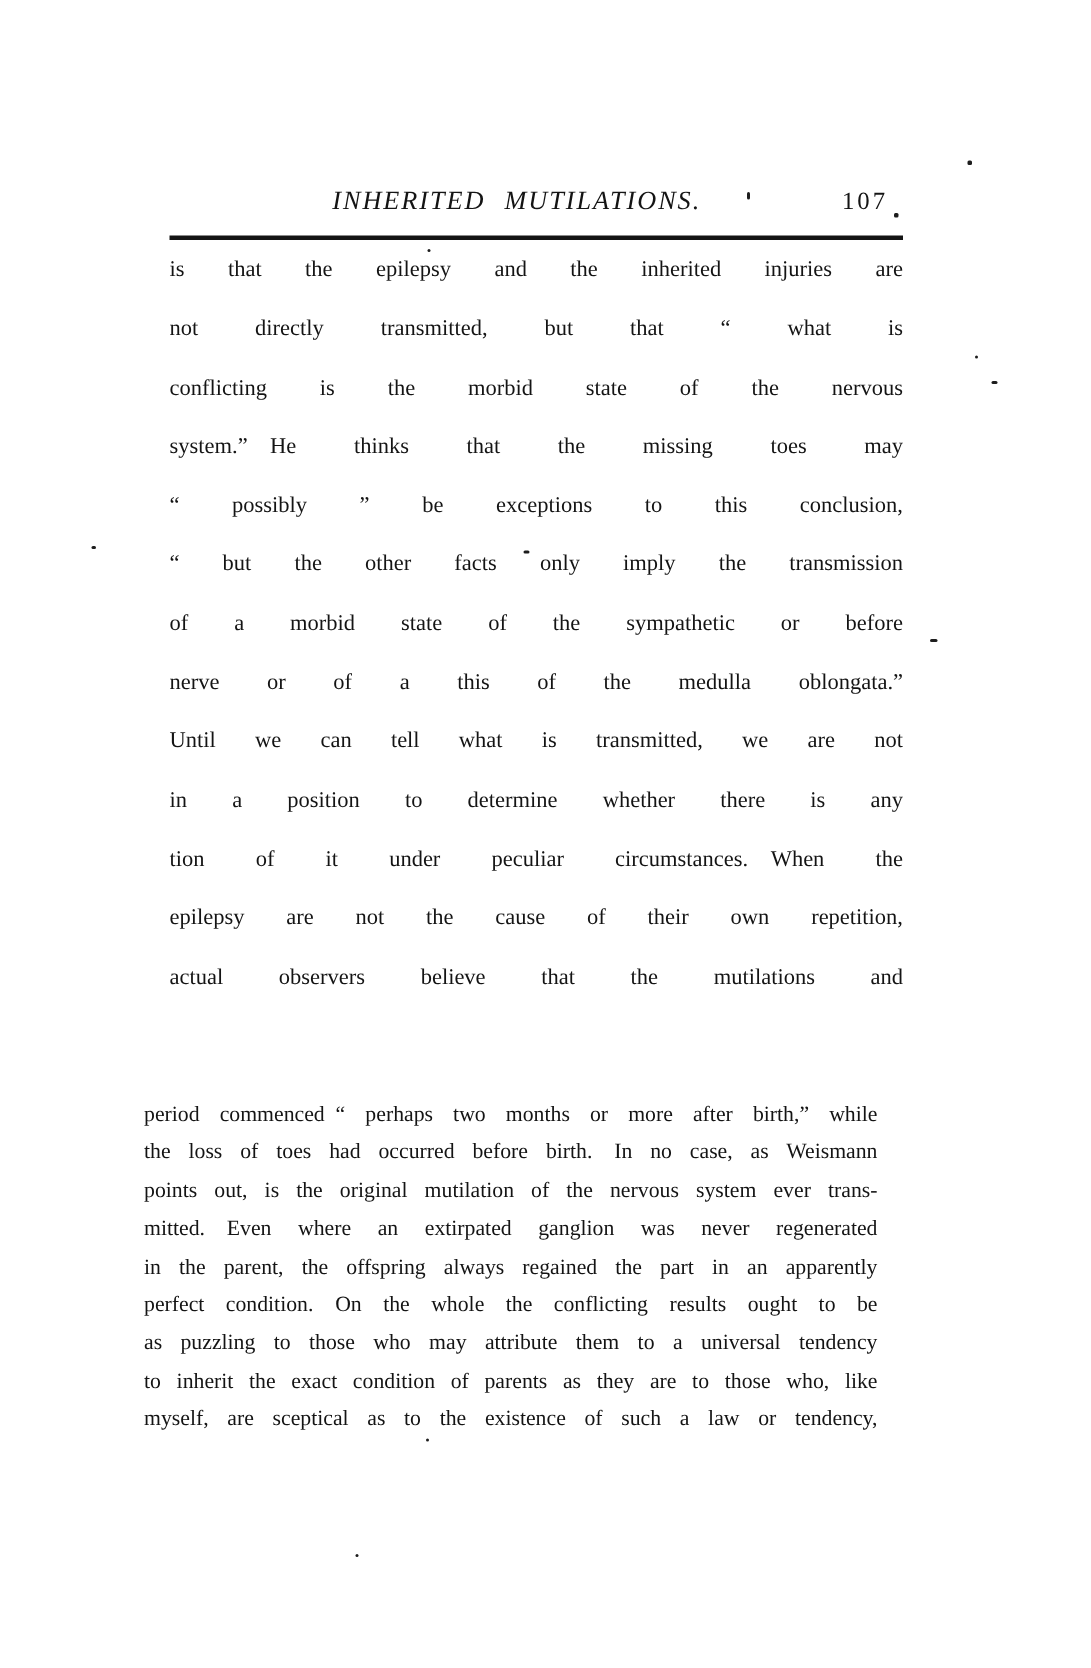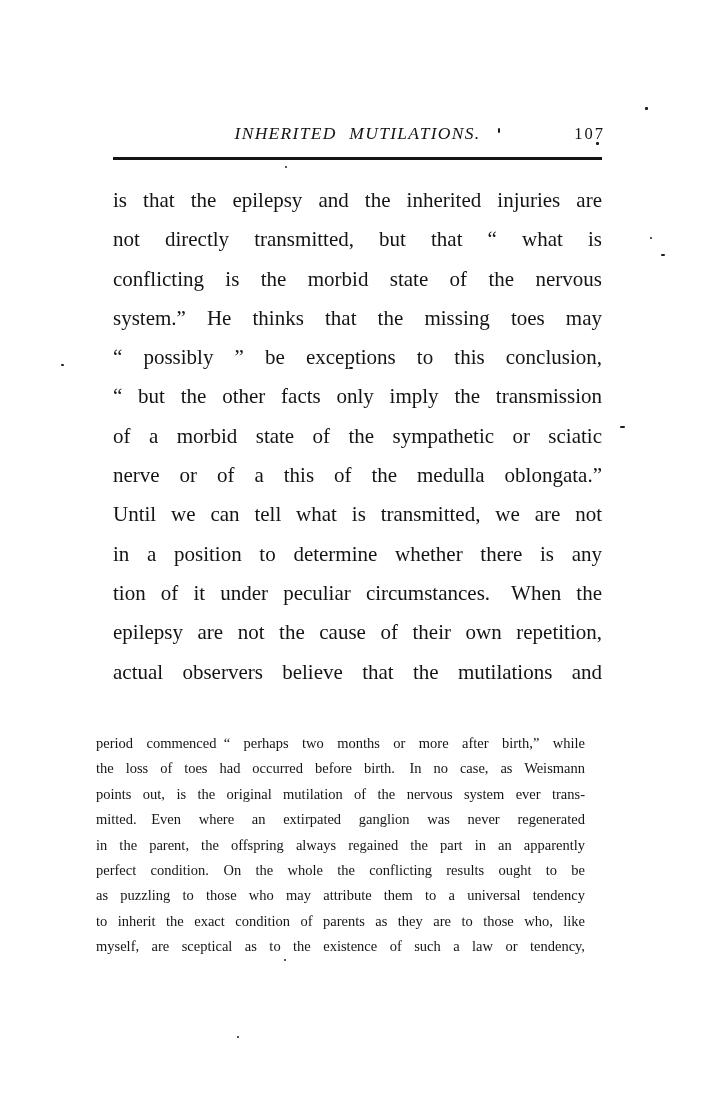--- a/index.html
+++ b/index.html
@@ -5,30 +5,30 @@
   html, body { margin: 0; padding: 0; }
   body {
     width: 727px; height: 1112px;
     background: var(--paper, #ffffff);
     font-family: "Liberation Serif", "DejaVu Serif", serif;
     color: var(--ink, #141414);
   }
   .page { position: relative; width: 727px; height: 1112px; overflow: hidden; background: var(--paper, #ffffff); }
 
   
-  .running-head { position: absolute; left: 113px; top: 122px; width: 489px; height: 22px; line-height: 22px; text-align: center; }
+  .running-head { position: absolute; left: 100px; top: 122px; width: 489px; height: 22px; line-height: 22px; text-align: center; }
   .head-title { font-style: italic; font-size: 17.5px; letter-spacing: 1.3px; word-spacing: 7px; }
   .page-number { position: absolute; right: -3px; top: 1px; font-size: 16.5px; letter-spacing: 2px; }
   .head-rule { position: absolute; left: 113px; top: 157px; width: 489px; height: 3px; background: var(--ink, #141414); }
 
   
   .jline { text-align: justify; text-align-last: justify; overflow: hidden; }
   .jline::after { content: ""; display: inline-block; width: 100%; height: 0; }
 
-  .body-text { position: absolute; left: 113px; top: 181px; width: 489px; font-size: 21px; }
+  .body-text { position: absolute; left: 113px; top: 161px; width: 489px; font-size: 15px; }
   .body-text .jline { height: 39.3px; line-height: 39.3px; }
 
   .footnote { position: absolute; left: 96px; top: 731px; width: 489px; font-size: 14.5px; }
   .footnote .jline { height: 25.4px; line-height: 25.4px; }
 
   .it { }
 
   .speck { position: absolute; background: #1d1d1d; border-radius: 1px; }
 </style>
 </head>
@@ -43,21 +43,21 @@
 
   <div class="head-rule"></div>
 
   <div class="body-text">
     <div class="jline">is that the epilepsy and the inherited injuries are</div>
     <div class="jline"><span class="it">not</span> <span>directly transmitted, but that “ what is</span></div>
     <div class="jline">conflicting is the morbid state of the nervous</div>
     <div class="jline">system.” He thinks that the missing toes may</div>
     <div class="jline">“ possibly ” be exceptions to this conclusion,</div>
     <div class="jline">“ but the other facts only imply the transmission</div>
-    <div class="jline">of a morbid state of the sympathetic or sciatic</div>
+    <div class="jline">of a morbid state of the sympathetic or before</div>
     <div class="jline">nerve or of a this of the medulla oblongata.”</div>
     <div class="jline">Until we can tell what is transmitted, we are not</div>
     <div class="jline">in a position to determine whether there is any</div>
     <div class="jline">tion of it under peculiar circumstances. When the</div>
     <div class="jline">epilepsy are not the cause of their own repetition,</div>
     <div class="jline">actual observers believe that the mutilations and</div>
   </div>
 
   <div class="footnote">
     <div class="jline">period commenced “ perhaps two months or more after birth,” while</div>

